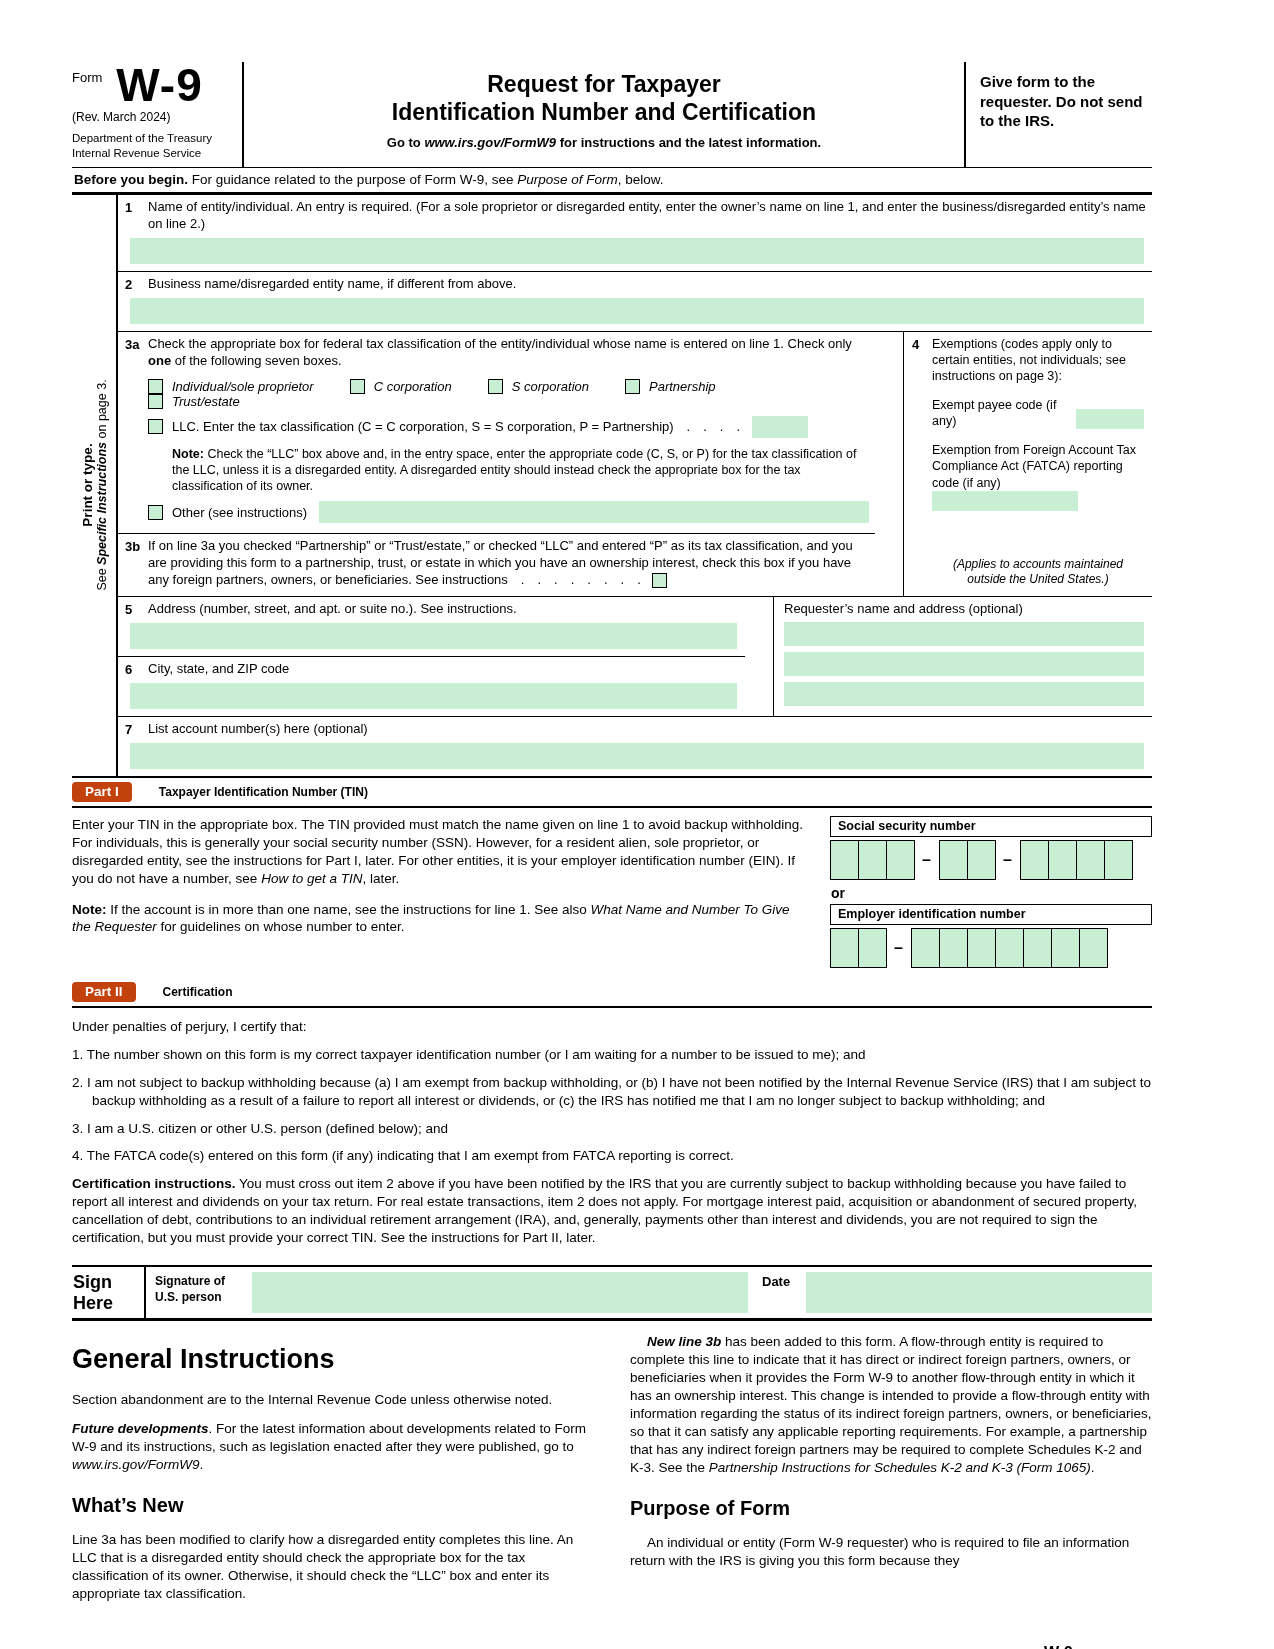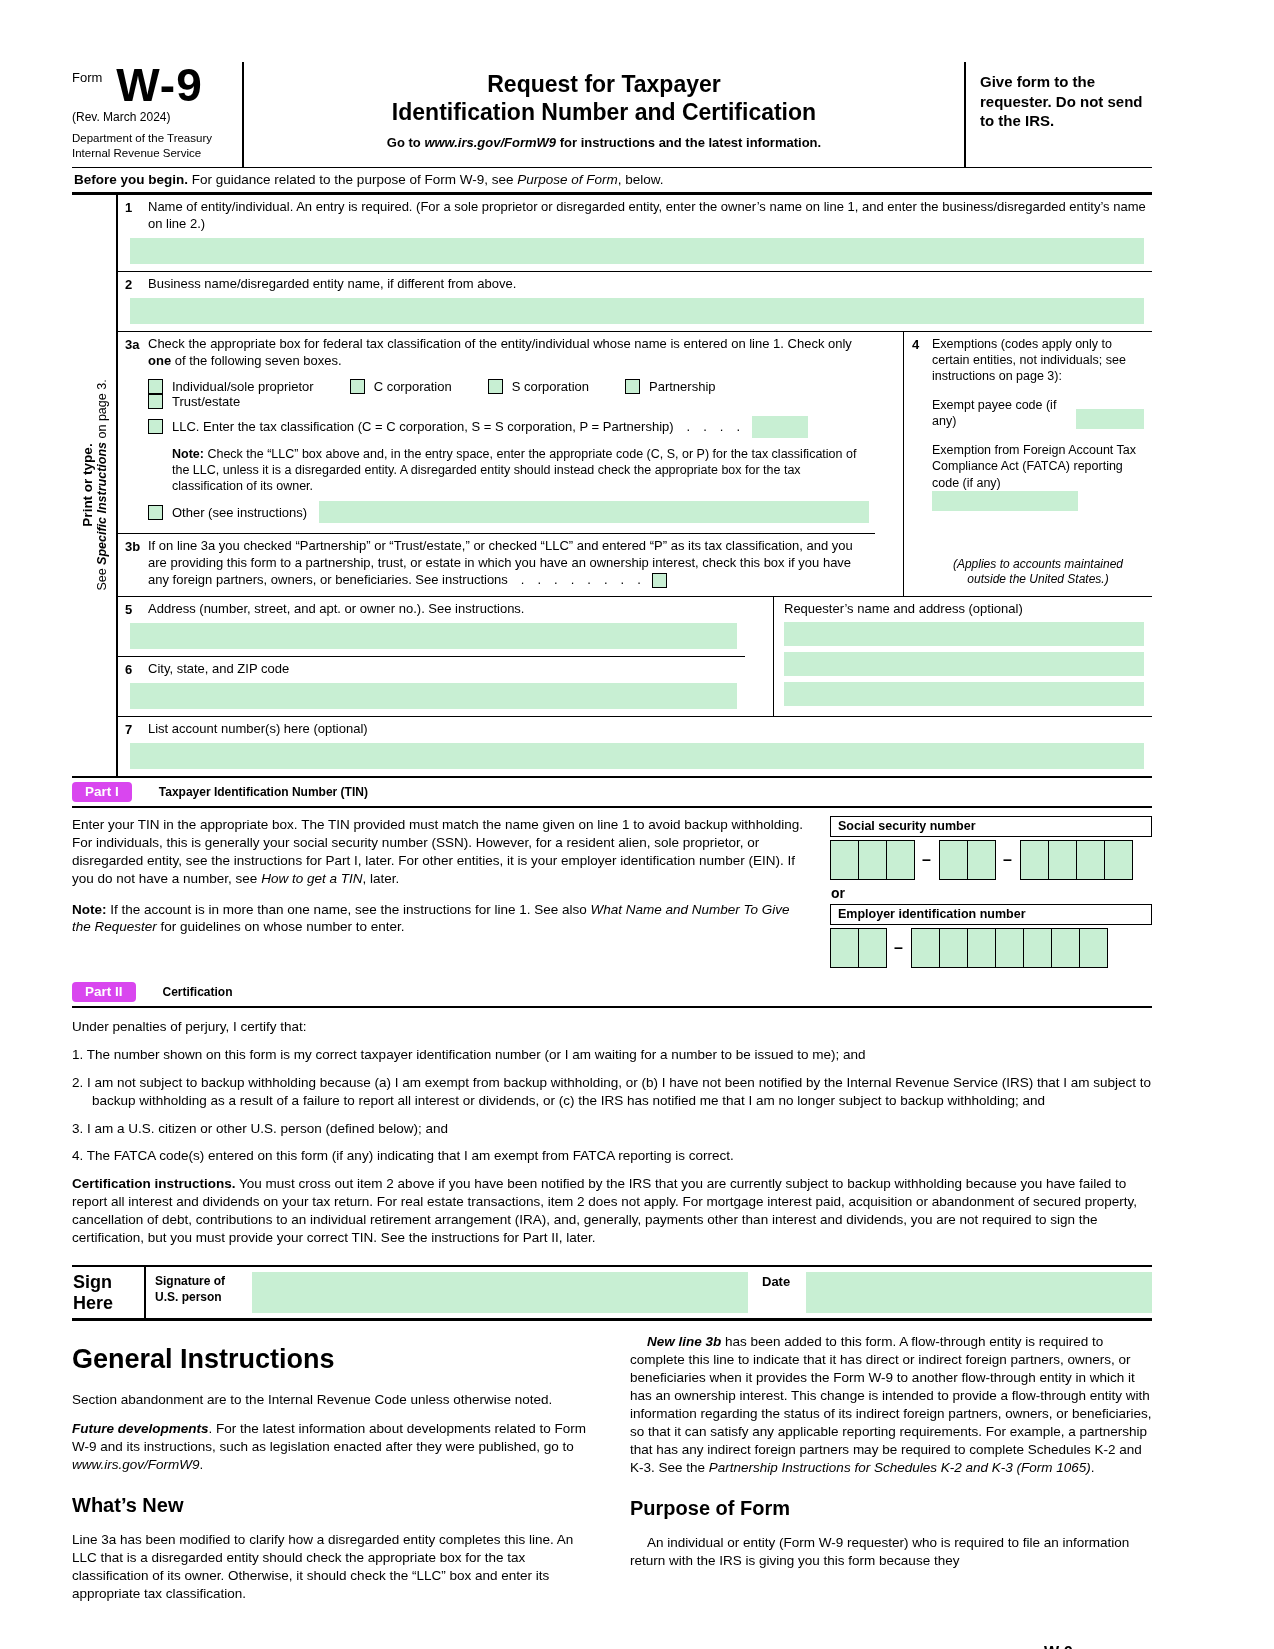--- a/index.html
+++ b/index.html
@@ -54,21 +54,21 @@
   .gfield { background: var(--green); height: 26px; margin-top: 5px; }
   .full { margin-left: -18px; margin-right: 2px; }
   .bb { border-bottom: 1px solid #000; }
 
   .row-group { display: flex; border-bottom: 1px solid #000; gap: 28px; }
   .col-3ab { flex: 1; display: flex; flex-direction: column; }
   .col-4 { width: 249px; border-left: 1px solid #000; position: relative;
            padding: 4px 8px 6px 28px; display: flex; flex-direction: column; font-size: 12.5px; line-height: 1.3; }
   .col-4 .num { left: 8px; }
 
-  .cb-row { display: flex; align-items: center; margin: 9px 0 4px; flex-wrap: wrap; }
+  .cb-row { display: flex; align-items: center; margin: 9px 0 4px; flex-wrap: wrap; font-style: italic; }
   .cb-item { display: flex; align-items: center; margin-right: 36px; }
   .cb { width: 15px; height: 15px; border: 1px solid #000; background: var(--green); flex: none; display: inline-block; }
   .cb-lbl { font-size: 13px; margin-left: 9px; }
 
   .llc-row { display: flex; align-items: center; margin: 7px 0 3px; }
   .llc-lbl { font-size: 13px; margin-left: 9px; }
   .llc-entry { width: 56px; height: 22px; background: var(--green); margin-left: 12px; flex: none; }
 
   .note-para { font-size: 12.5px; line-height: 1.3; margin: 8px 0 3px 24px; }
 
@@ -84,21 +84,21 @@
 
   .r3b-cb { display: inline-block; vertical-align: middle; margin-left: 8px; }
 
   .col-56 { flex: 1; display: flex; flex-direction: column; }
   .col-req { width: 379px; border-left: 1px solid #000; padding: 4px 8px 7px 10px; }
   .req-lbl { font-size: 13px; }
   .req-bar { height: 24px; background: var(--green); margin-top: 6px; }
 
   
   .part-hdr { display: flex; align-items: center; padding: 4px 0 4px; border-bottom: 2px solid #000; }
-  .badge { background: #d946ef; color: #fff; font-weight: bold; font-size: 13.5px;
+  .badge { background: #c2410c; color: #fff; font-weight: bold; font-size: 13.5px;
            padding: 2px 13px 3px; border-radius: 4px; }
   .part-title { font-weight: bold; font-size: 12px; margin-left: 27px; }
 
   
   .p1-content { display: flex; padding: 8px 0 10px; }
   .p1-left { flex: 1; padding-right: 20px; font-size: 13.5px; line-height: 1.33; }
   .p1-note { margin-top: 13px; }
   .tin-col { width: 322px; }
   .tin-label-box { border: 1px solid #000; font-weight: bold; font-size: 12.5px; padding: 2px 7px 3px; }
   .digit-row { display: flex; margin-top: 3px; align-items: center; }
@@ -243,21 +243,21 @@
             <span class="gbox gb-fatca"></span>
           </div>
           <div class="applies">(Applies to accounts maintained outside the United States.)</div>
         </div>
       </div>
 
       <div class="row-group">
         <div class="col-56">
           <div class="row bb">
             <span class="num">5</span>
-            <div class="lbl">Address (number, street, and apt. or owner no.). See instructions.</div>
+            <div class="lbl">Address (number, street, and apt. or suite no.). See instructions.</div>
             <div class="gfield full"></div>
           </div>
           <div class="row">
             <span class="num">6</span>
             <div class="lbl">City, state, and ZIP code</div>
             <div class="gfield full"></div>
           </div>
         </div>
         <div class="col-req">
           <div class="req-lbl">Requester’s name and address (optional)</div>

